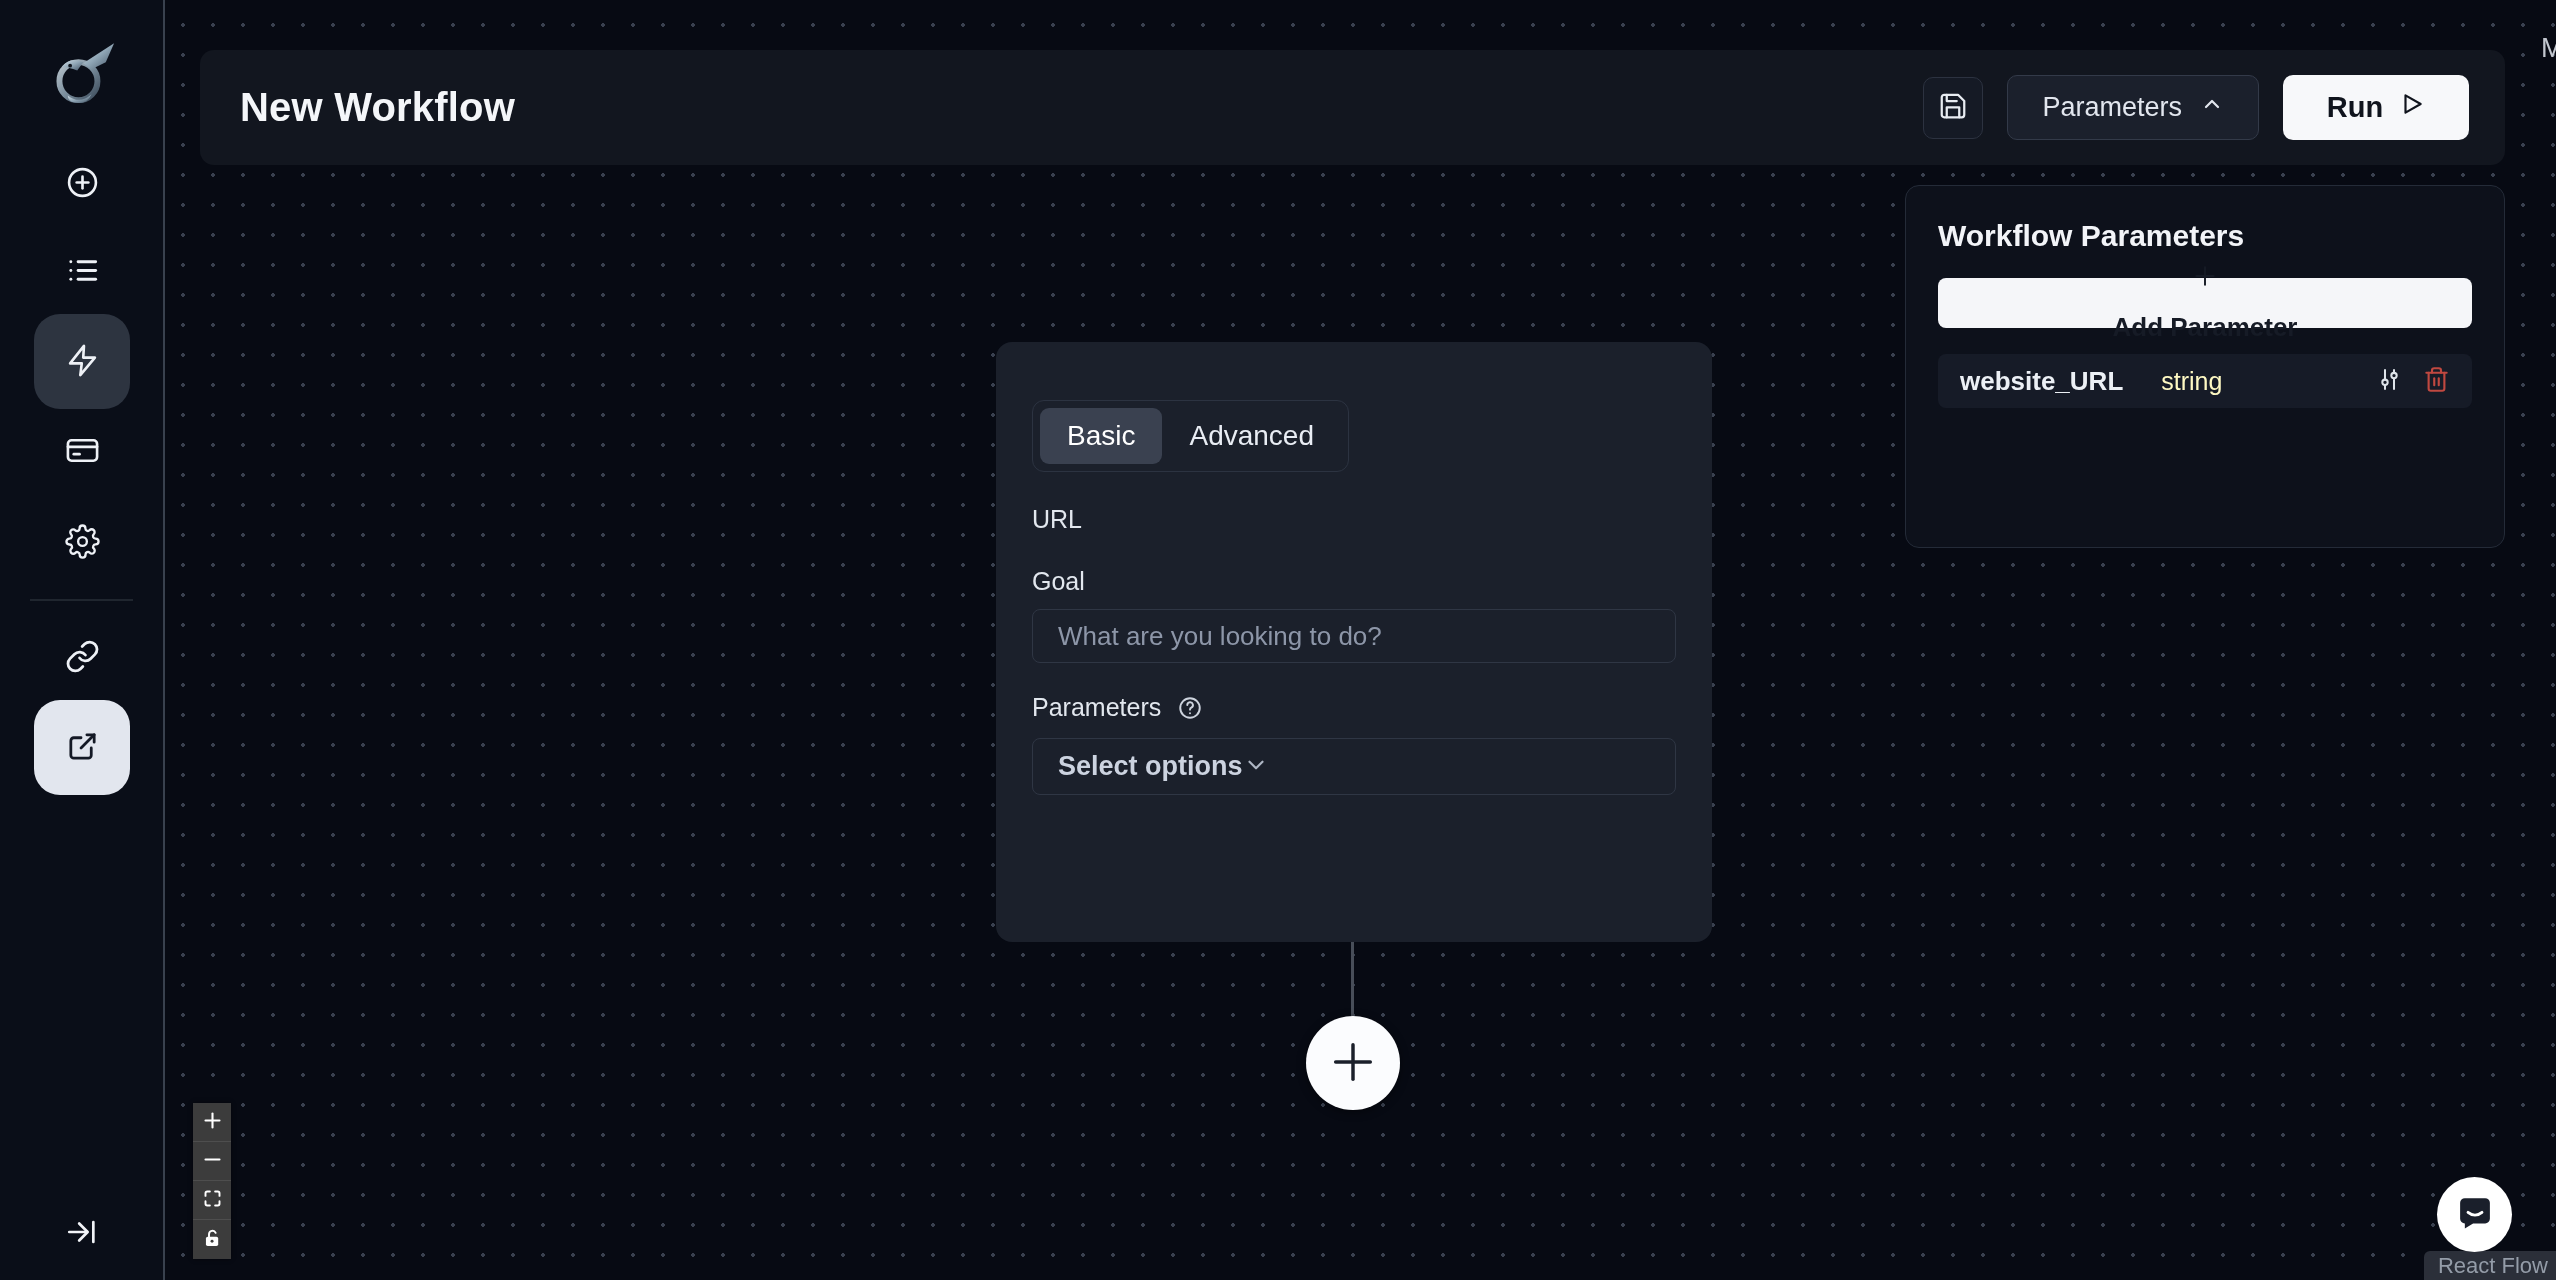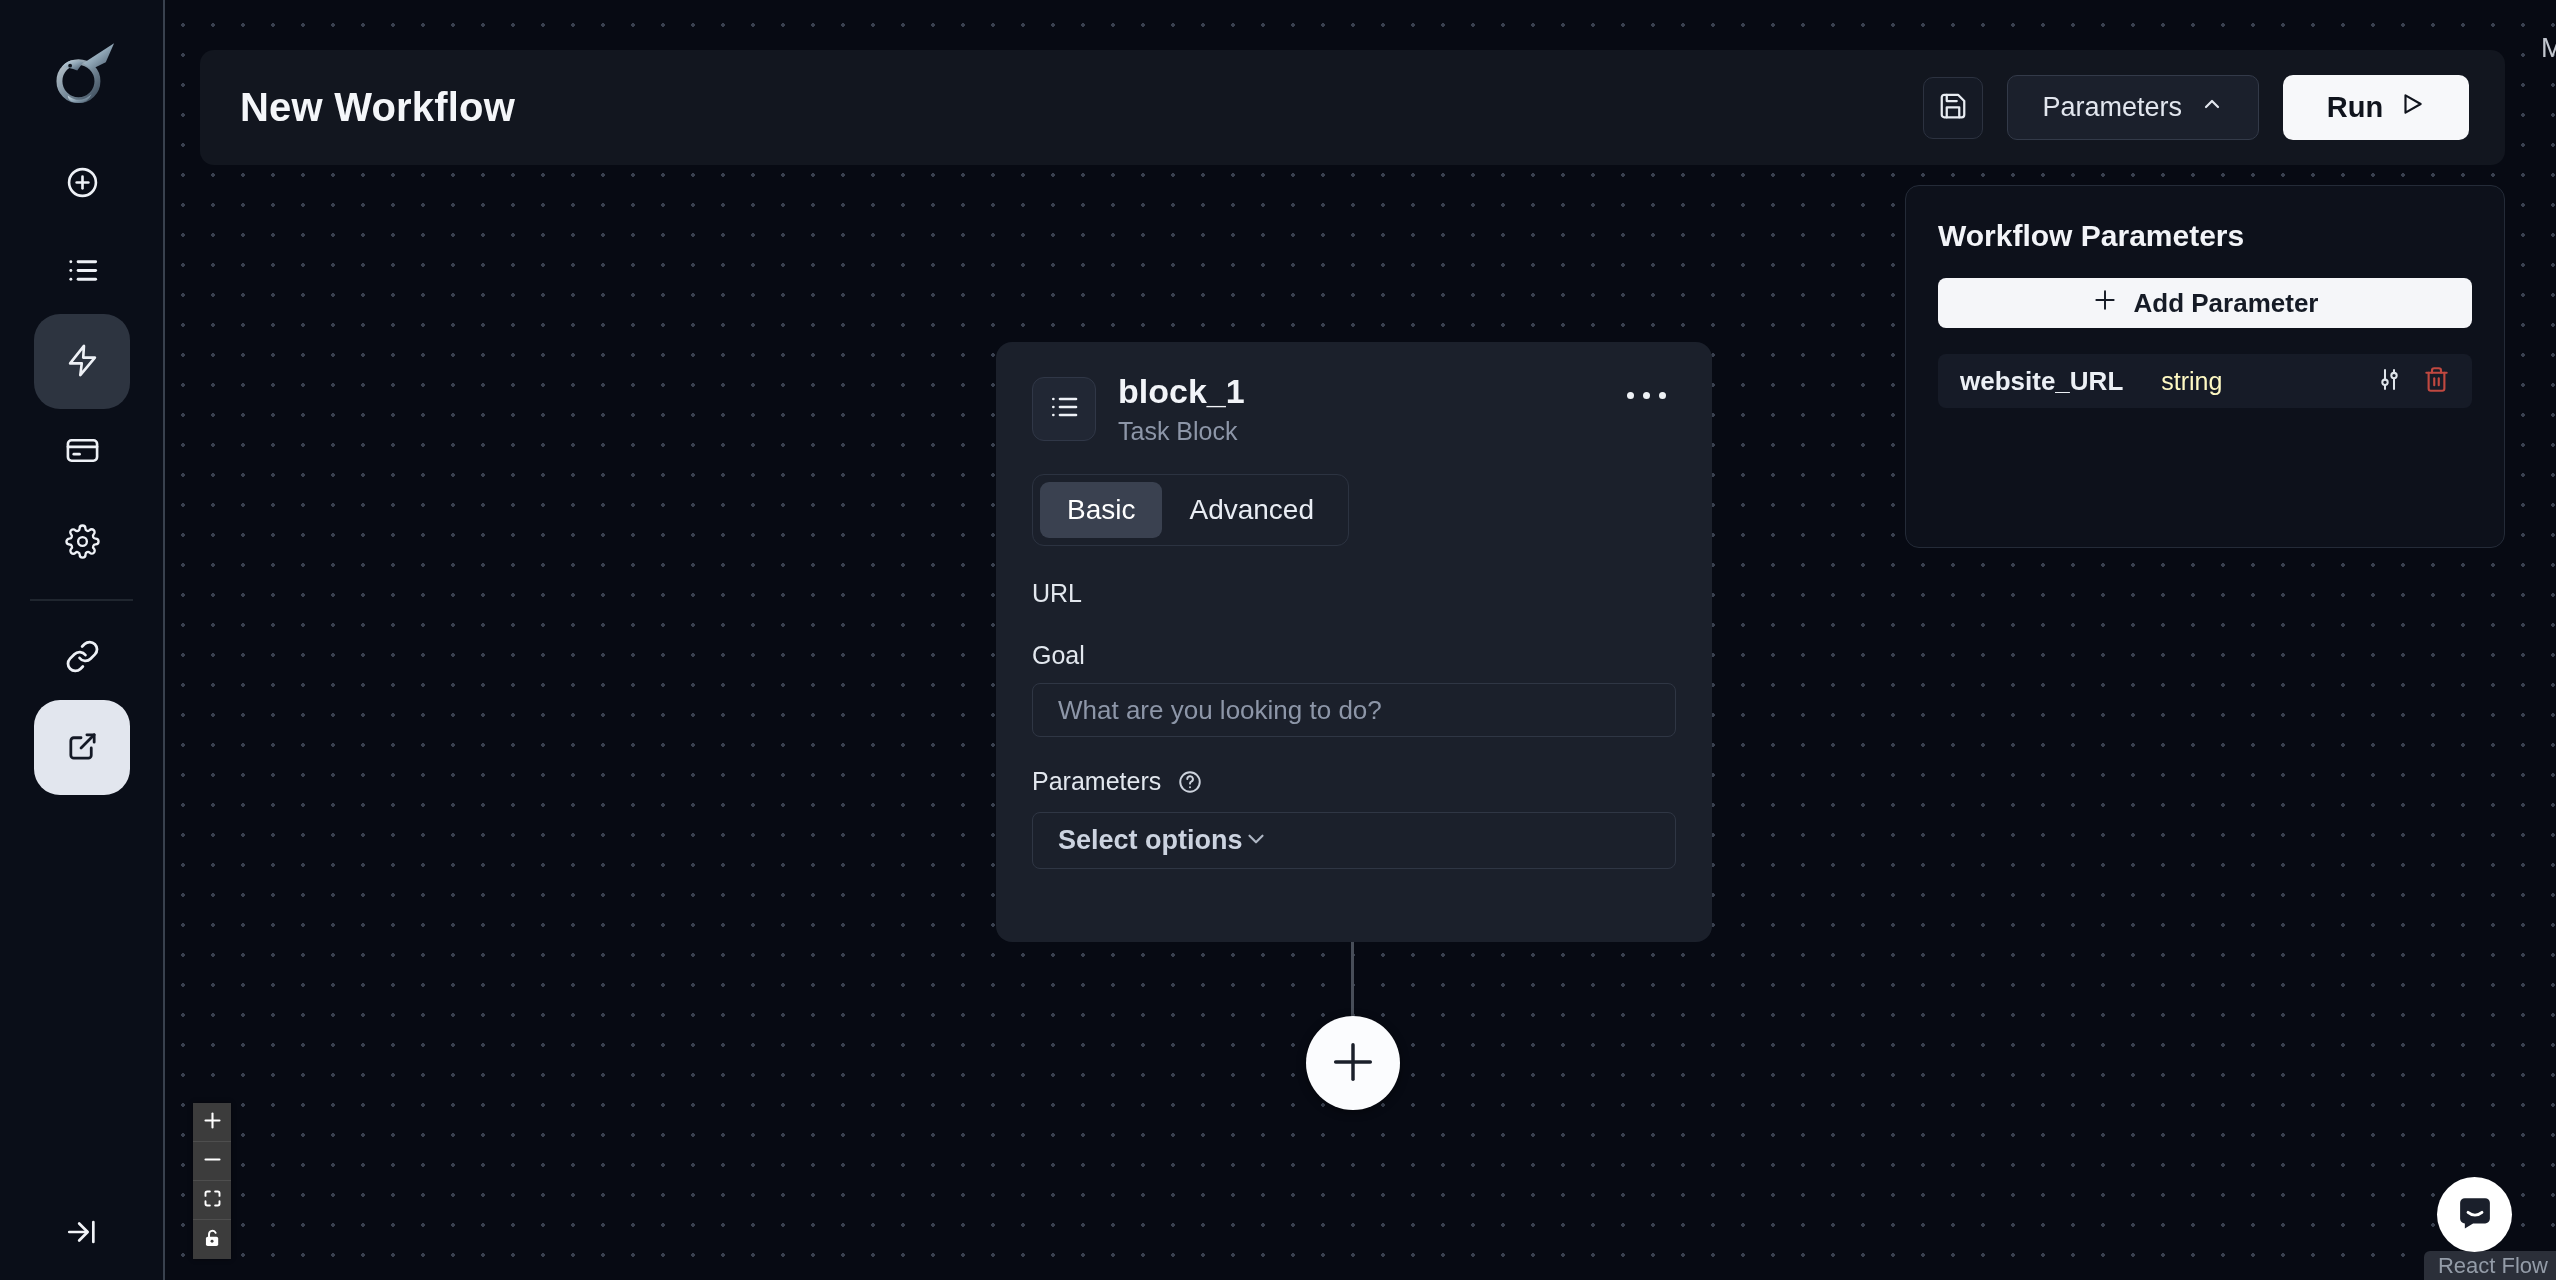--- a/index.html
+++ b/index.html
@@ -60,21 +60,21 @@
 
   
   .edge-line{ position:absolute; left:1186px; top:942px; width:3px; height:78px; background:#484e59; }
   .add-node-btn{ position:absolute; left:1141px; top:1016px; width:94px; height:94px; border-radius:50%; background:#fbfcfe; border:none; color:#1a1f2a; display:flex; align-items:center; justify-content:center; cursor:pointer; box-shadow:0 2px 10px rgba(0,0,0,.45); }
   .add-node-btn svg{ width:52px; height:52px; }
 
   
   .wf-panel{ position:absolute; left:1740px; top:185px; width:600px; height:363px; background:#0d111b; border:1px solid #242b38; border-radius:14px; padding:33px 32px; z-index:3; }
   .wf-title{ font-size:30px; font-weight:700; color:#f2f4f8; }
   .wf-desc{ margin-top:12px; font-size:25px; line-height:36px; color:#a7b0bf; }
-  .add-param-btn{ margin-top:25px; width:100%; height:50px; border-radius:8px; background:#f5f6f9; border:none; display:flex; align-items:center; justify-content:center; gap:16px; font-size:26px; font-weight:700; color:#161b26; cursor:pointer; font-family:inherit; }
+  .add-param-btn{ margin-top:25px; width:100%; height:50px; border-radius:8px; background:#f5f6f9; border:none; display:flex; align-items:center; justify-content:center; gap:16px; font-size:26px; font-weight:700; color:#161b26; cursor:pointer; font-family:inherit;flex-direction:column; }
   .add-param-btn svg{ width:26px; height:26px; }
   .param-row{ margin-top:26px; height:54px; background:#161b27; border-radius:8px; display:flex; align-items:center; padding:0 22px; }
   .param-name{ font-size:26px; font-weight:700; color:#ecf0f5; }
   .param-type{ font-size:25px; color:#fef9c3; margin-left:38px; }
   .param-actions{ margin-left:auto; display:flex; align-items:center; gap:20px; }
   .param-actions button{ background:none; border:none; cursor:pointer; padding:0; display:flex; }
   .sliders-btn{ color:#dfe4ea; } .sliders-btn svg{ width:27px; height:27px; }
   .trash-btn{ color:#c04840; } .trash-btn svg{ width:27px; height:27px; }
 
   
@@ -221,43 +221,20 @@
           <span>
             <svg viewBox="0 0 24 24" width="26" height="26" fill="none" stroke="currentColor" stroke-width="2" stroke-linejoin="round">
                 <polygon points="6 4 20 12 6 20 6 4"></polygon>
               </svg>
           </span>
         </button>
       </div>
     </header>
 
     <section class="node-card">
-      <div class="node-head">
-        <div class="node-icon-tile">
-          <span>
-            <svg viewBox="0 0 24 24" width="32" height="32" fill="none" stroke="currentColor" stroke-width="2" stroke-linecap="round">
-                <line x1="9" y1="6" x2="21" y2="6"></line>
-                <line x1="9" y1="12" x2="21" y2="12"></line>
-                <line x1="9" y1="18" x2="21" y2="18"></line>
-                <line x1="4" y1="6" x2="4.01" y2="6"></line>
-                <line x1="4" y1="12" x2="4.01" y2="12"></line>
-                <line x1="4" y1="18" x2="4.01" y2="18"></line>
-              </svg>
-          </span>
-        </div>
-        <div>
-          <div class="node-title">block_1</div>
-          <div class="node-subtitle">Task Block</div>
-        </div>
-        <button class="node-menu" aria-label="options">
-          <i></i>
-            <i></i>
-            <i></i>
-        </button>
-      </div>
 
       <div class="tabs">
         <button class="tab active">Basic</button>
         <button class="tab">Advanced</button>
       </div>
 
       <div class="field-label">URL</div>
 
       <div class="field-label">Goal</div>
       <input class="text-input" type="text" placeholder="What are you looking to do?" style="">

